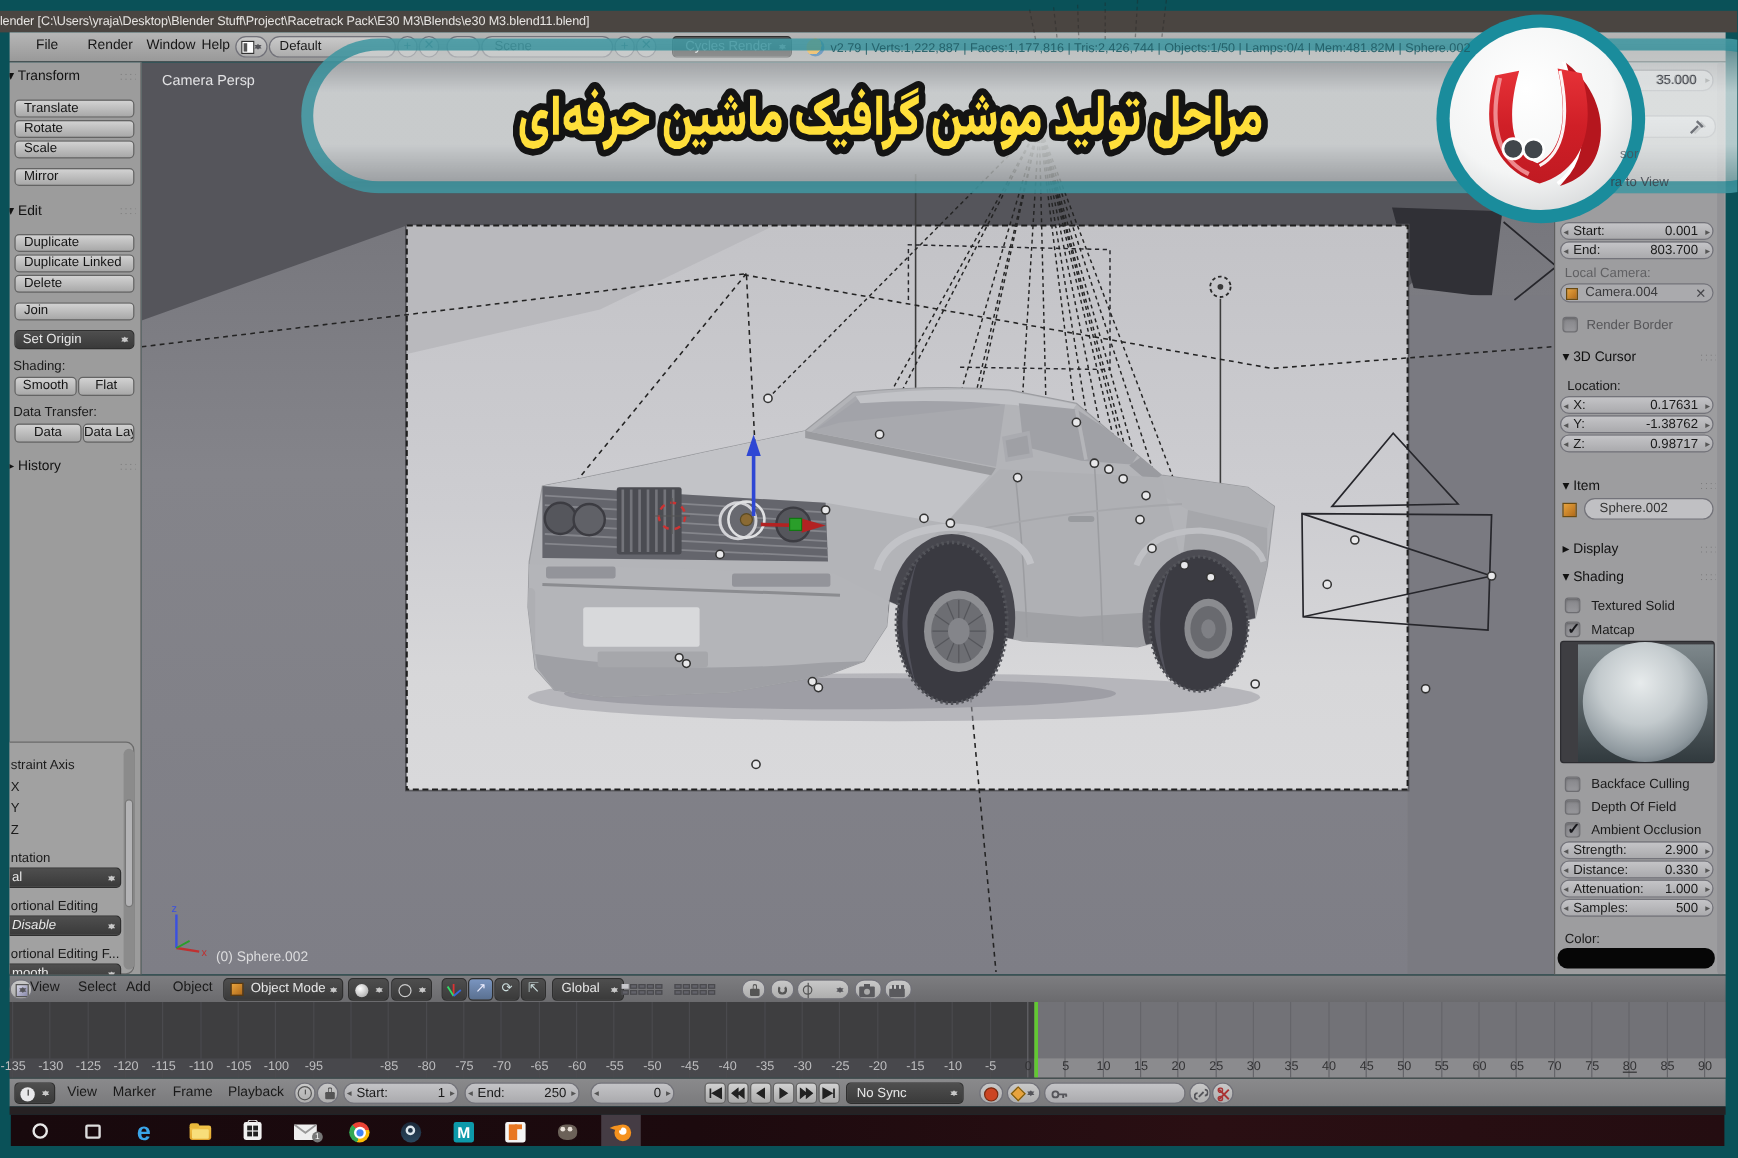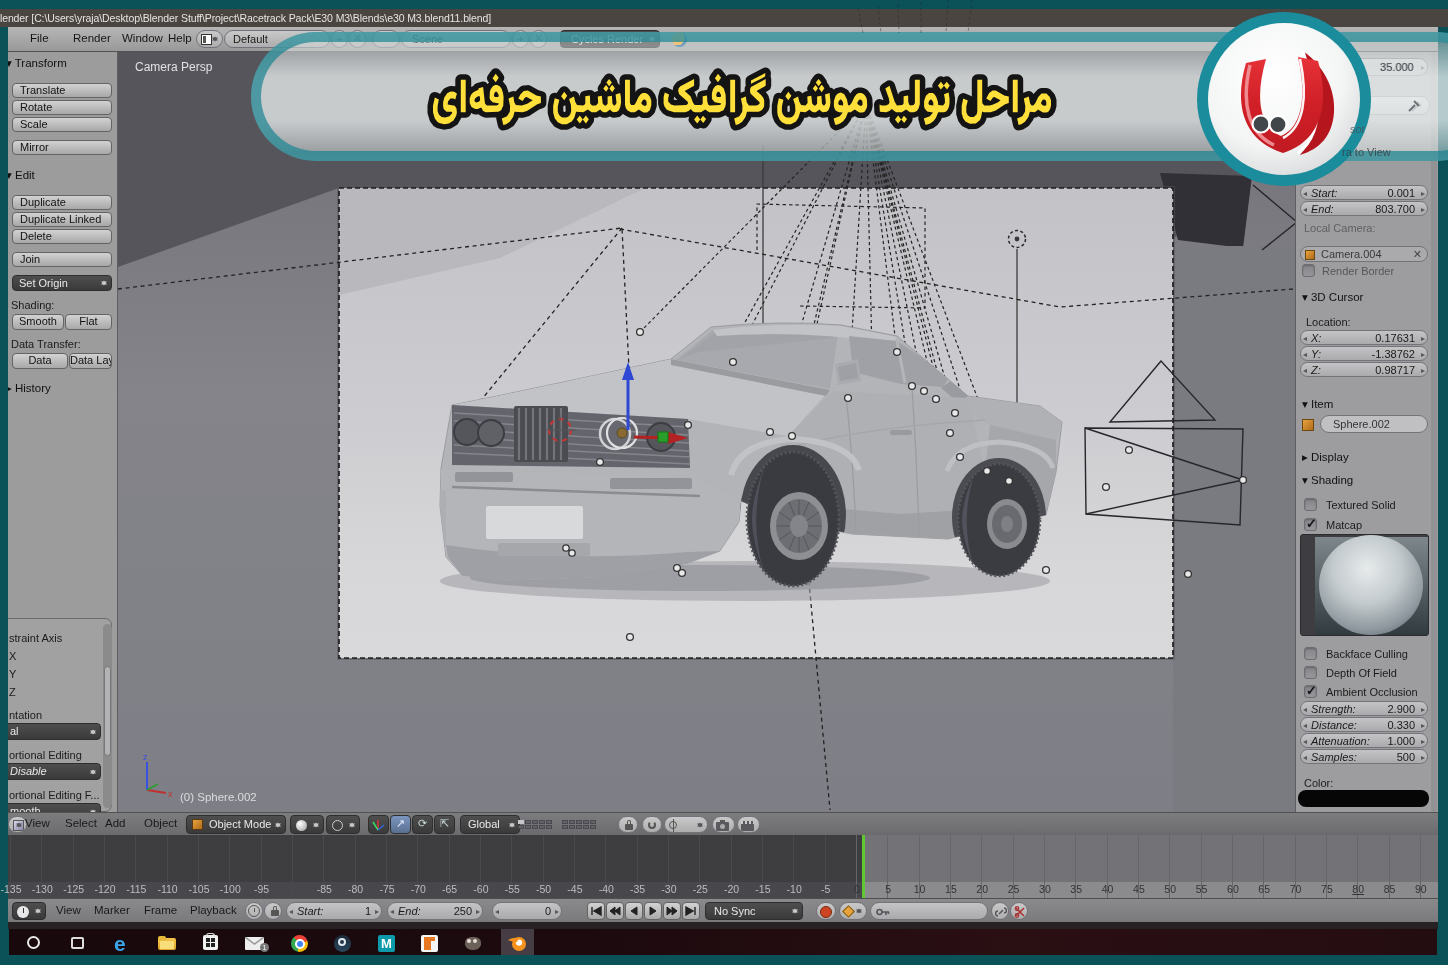--- a/index.html
+++ b/index.html
@@ -16,21 +16,21 @@
 .pill { position:absolute; border:1px solid #72727a; border-radius:9px; background:linear-gradient(#c9c9c9,#adadad); color:#1a1a1a; font-size:11px; }
 
 .btn { position:absolute; border:1px solid #646464; border-radius:4px; background:linear-gradient(#d2d2d2,#a8a8a8); color:#131313; font-size:11px; text-align:center; }
 .btn.left { text-align:left; padding-left:7px; }
 .ddark { position:absolute; border:1px solid #2e2e2e; border-radius:4px; background:linear-gradient(#4e4e4e,#3a3a3a); color:#e8e8e8; font-size:11px; }
 .lbl { position:absolute; color:#1b1b1b; font-size:11px; }
 .hdr { position:absolute; color:#111; font-size:11.5px; }
 .grip { position:absolute; width:14px; height:8px; opacity:.55;
   background:radial-gradient(circle 1px at 2px 2px,#555 60%,transparent 61%) 0 0/4px 4px repeat; }
 .slider { position:absolute; border:1px solid #73737a; border-radius:9px; background:linear-gradient(#c4c4c7,#aaaaad); color:#1a1a1a; font-size:11px; }
-.slider .sl { position:absolute; left:10px; top:50%; transform:translateY(-50%);font-style:italic; }
+.slider .sl { position:absolute; left:10px; top:50%; transform:translateY(-50%); }
 .slider .sr { position:absolute; right:10px; top:50%; transform:translateY(-50%); }
 .slider .al { position:absolute; left:2px; top:50%; transform:translateY(-50%); font-size:8px; color:#555; }
 .slider .ar { position:absolute; right:2px; top:50%; transform:translateY(-50%); font-size:8px; color:#555; }
 .chk { position:absolute; width:13px; height:13px; border:1px solid #6e6e72; border-radius:3px; background:linear-gradient(#86868a,#97979b); box-shadow:inset 0 1px 2px rgba(0,0,0,.25); }
 .chk.on:after { content:"\2713"; position:absolute; left:1px; top:-3px; color:#16161a; font-size:13px; font-weight:bold; }
 
 #toolshelf { left:8px; top:52px; width:110px; height:760px; background:#9c9c9c; border-right:1px solid #5e5e5e; }
 #props { left:1295px; top:52px; width:143px; height:760px; background:#9d9d9f; border-left:1px solid #5e5e5e; }
 #vheader { left:8px; top:812px; width:1430px; height:23px; background:linear-gradient(#7d7d80,#6b6b6e); border-top:1px solid #525252; }
 #timeline { left:8px; top:835px; width:1430px; height:63px; background:#3e3e40; }
@@ -372,21 +372,21 @@
         <span class="sr" style="right:12px;">0.001</span>
         <span class="ar">▸</span>
       </div>
     <div class="slider" style="left:4px;top:149px;width:128px;height:15px;">
         <span class="al">◂</span>
         <span class="sl">End:</span>
         <span class="sr" style="right:12px;">803.700</span>
         <span class="ar">▸</span>
       </div>
     <div class="lbl" style="left:8px;top:170px;color:#606063;">Local Camera:</div>
-    <div class="slider" style="left:4px;top:184px;width:128px;height:16px;background:#aaaaad;margin-top:10px;">
+    <div class="slider" style="left:4px;top:184px;width:128px;height:16px;background:#aaaaad;">
       <span style="position:absolute;left:4px;top:3px;width:10px;height:10px;background:linear-gradient(135deg,#e8a33d,#b06a1a);border:1px solid #6a4a10;"></span>
       <span style="position:absolute;left:20px;top:1px;color:#3a3a3c;">Camera.004</span>
       <span style="position:absolute;right:5px;top:1px;color:#46464a;">✕</span>
     </div>
     <div class="chk" style="left:6px;top:212px;"></div>
       <div class="lbl" style="left:26px;top:213px;color:#565659;">Render Border</div>
     <div class="hdr" style="left:6px;top:238px;">▾ 3D Cursor</div>
       <div class="grip" style="right:8px;top:242px;"></div>
     <div class="lbl" style="left:10px;top:264px;">Location:</div>
     <div class="slider" style="left:4px;top:278px;width:128px;height:15px;">
@@ -775,20 +775,21 @@
         <line x1="921" y1="2" x2="921" y2="33"></line>
         <line x1="948" y1="0" x2="946" y2="33"></line>
         <line x1="972" y1="0" x2="968" y2="33"></line>
       </g>
     </svg>
   <div class="abs" id="banner" style="left:251px;top:32px;width:1250px;height:129px;border-radius:64.5px;border:10px solid rgba(36,136,148,0.75);background:linear-gradient(rgba(230,236,236,0.42), rgba(240,244,244,0.74) 32%, rgba(240,244,244,0.74) 72%, rgba(230,236,236,0.5));"></div>
   <svg class="abs" style="left:0;top:0;" width="1448" height="190" viewBox="0 0 1448 190">
     <path d="M895.0 119.4 898.1 123.4 901.2 119.4 904.2 123.0 907.0 119.0 903.9 115.8 901.2 119.4 898.1 115.4ZM694.1 119.4 697.2 123.4 700.3 119.4 703.3 123.0 706.1 119.0 703.0 115.8 700.3 119.4 697.2 115.4ZM576.7 119.4 579.8 123.4 582.8 119.4 585.9 123.4 588.6 119.8 588.6 119.0 585.9 115.4 582.8 119.4 579.8 115.4ZM1049.8 97.0 1046.4 93.4 1041.5 93.4 1038.2 97.0 1035.4 103.0 1033.3 105.4 1031.7 105.4 1030.2 103.8 1028.7 96.6 1023.8 98.6 1025.3 106.2 1025.0 111.8 1022.3 116.2 1017.1 118.6 1018.6 125.0 1021.3 124.2 1025.0 121.8 1028.4 117.0 1029.9 111.8 1034.5 112.2 1036.6 111.0 1037.9 109.4 1043.0 112.6 1046.7 112.6 1048.6 111.4 1050.1 109.0 1051.0 105.4 1051.0 100.6ZM1042.7 99.8 1044.6 99.4 1046.1 101.0 1046.4 104.6 1045.5 105.8 1043.7 105.8 1041.8 104.6 1040.9 103.0ZM829.6 93.0 825.0 94.6 825.9 103.0 824.4 105.4 823.5 105.4 822.0 103.8 821.4 95.8 817.1 96.6 817.1 103.8 815.5 105.4 814.0 105.4 812.2 103.4 811.3 95.8 807.3 96.6 807.6 103.0 805.5 105.4 801.2 105.0 799.3 101.8 798.1 96.6 793.2 99.0 795.1 105.0 795.4 111.0 794.4 114.2 792.9 116.2 790.8 117.4 786.5 117.4 784.4 116.2 782.8 114.2 781.9 111.4 781.9 106.6 783.4 99.8 778.8 98.2 777.3 105.8 777.3 112.6 777.9 115.8 779.5 119.4 781.9 122.2 786.2 124.2 790.8 124.2 796.0 121.4 798.4 117.8 800.3 111.8 805.5 112.2 809.7 109.4 811.0 111.0 813.1 112.2 815.8 112.2 819.5 109.4 820.7 111.0 822.9 112.2 826.6 111.8 828.4 110.2 829.9 106.6 830.5 102.2ZM620.8 96.2 620.1 93.0 615.6 94.6 616.5 103.0 614.9 105.4 614.0 105.4 612.5 103.8 611.9 95.8 607.6 96.6 607.6 103.8 606.1 105.4 604.5 105.4 602.7 103.4 601.8 95.8 597.8 96.6 598.1 103.0 596.0 105.4 592.0 105.4 590.2 103.4 589.9 95.4 585.3 96.2 585.3 103.4 584.7 104.6 583.1 105.4 577.0 105.0 575.2 101.8 574.0 96.6 569.1 99.0 570.9 105.0 571.2 111.0 570.3 114.2 568.8 116.2 566.6 117.4 562.3 117.4 560.2 116.2 558.7 114.2 557.8 111.4 557.8 106.6 559.3 99.8 554.7 98.2 553.2 105.8 553.2 112.6 554.7 118.2 557.8 122.2 562.0 124.2 566.6 124.2 571.8 121.4 574.3 117.8 576.1 111.8 583.4 112.2 587.7 109.4 591.7 112.2 596.0 112.2 600.3 109.4 601.5 111.0 603.6 112.2 606.4 112.2 610.1 109.4 611.3 111.0 613.4 112.2 617.1 111.8 618.9 110.2 620.4 106.6 621.1 102.2ZM948.6 92.6 944.0 94.2 944.9 99.0 944.9 103.0 943.1 105.4 938.2 105.0 937.9 101.8 936.3 97.0 934.5 94.2 932.7 93.0 929.0 93.0 925.9 95.8 924.1 101.0 924.1 106.6 924.7 108.6 927.2 111.4 933.0 112.6 929.9 116.2 923.8 118.6 925.6 125.0 930.2 123.4 933.6 121.0 936.0 117.8 938.2 112.2 944.0 112.2 946.1 111.4 947.6 109.8 948.9 107.0 949.5 103.4 949.5 98.2ZM929.0 101.0 930.5 99.4 931.7 99.8 933.3 102.6 933.3 105.4 929.3 105.0 928.4 103.8ZM833.6 118.6 835.1 124.2 836.0 125.0 840.0 123.4 843.4 121.0 845.8 117.8 848.0 112.2 850.7 112.2 854.7 109.4 859.3 112.6 862.9 112.6 864.8 111.4 866.6 108.2 867.2 105.4 866.9 99.4 866.0 97.0 863.9 94.2 861.4 93.0 858.7 93.0 856.5 94.2 854.4 97.0 851.6 103.0 849.5 105.4 848.0 105.0 847.0 99.4 844.3 94.2 840.9 92.6 837.9 93.4 835.7 95.8 833.9 101.0 833.9 106.6 835.1 109.8 836.3 111.0 839.1 112.2 842.8 112.6 839.7 116.2ZM859.0 99.8 860.8 99.4 862.3 101.0 862.6 104.6 861.7 105.8 859.9 105.8 858.0 104.6 857.1 103.0ZM838.8 101.0 840.3 99.4 841.5 99.8 843.1 102.6 843.1 105.4 839.1 105.0 838.2 103.8ZM788.3 91.8 785.3 96.2 788.3 100.2 791.4 95.8ZM564.2 91.8 561.1 96.2 564.2 100.2 567.2 95.8ZM456.9 93.4 454.1 91.8 450.7 91.4 447.4 93.0 444.3 97.4 443.1 102.2 443.1 106.6 443.7 109.0 446.5 111.8 451.7 111.8 452.3 113.0 449.5 116.2 445.2 117.4 441.6 117.0 438.8 114.6 437.6 111.0 437.6 106.2 438.8 99.4 434.8 97.4 433.0 105.8 433.0 112.2 434.8 118.6 437.3 121.8 439.1 123.0 444.3 124.2 448.9 123.4 453.5 120.6 456.2 115.8 456.9 112.6 456.5 108.6 454.7 105.8 447.7 104.6 448.0 101.4 450.4 98.6 453.5 98.6 455.3 99.4ZM540.9 96.6 536.4 95.4 527.8 90.6 523.8 91.0 520.5 94.2 518.3 98.6 522.6 101.0 525.0 97.4 526.6 97.0 532.7 100.2 527.2 103.8 522.0 105.4 515.9 105.0 514.3 102.2 513.4 96.6 508.5 98.6 510.1 106.2 509.8 111.8 507.0 116.2 501.8 118.6 503.3 125.0 506.1 124.2 509.8 121.8 513.1 117.0 514.6 111.8 522.6 112.2 526.9 111.0 537.3 104.2 540.9 103.0ZM822.0 85.0 821.4 85.0 818.9 88.6 821.7 92.2 824.4 88.2ZM812.8 88.6 815.5 91.8 818.0 88.2 815.5 85.0ZM612.5 85.0 611.9 85.0 609.4 88.6 612.2 92.2 614.9 88.2ZM603.3 88.6 606.1 91.8 608.5 88.2 606.1 85.0ZM503.0 93.0 501.5 88.6 499.7 86.2 497.2 85.0 495.1 85.0 492.9 86.2 490.8 89.0 489.9 91.4 489.6 98.2 490.2 99.8 492.6 102.2 499.1 103.4 497.8 105.0 496.3 105.4 486.8 105.4 485.0 103.4 483.1 87.0 478.6 88.2 478.6 89.4 473.4 92.2 471.2 94.6 469.7 98.2 469.7 103.0 471.5 107.0 475.2 109.0 477.6 109.0 481.3 107.4 483.1 111.0 485.9 112.2 498.4 111.8 501.2 110.2 503.3 105.4 503.6 97.0ZM479.8 96.2 480.1 100.2 478.9 101.8 476.1 102.6 474.3 101.0 475.2 98.2 478.0 96.2ZM494.2 93.4 495.4 91.8 496.9 91.8 498.7 95.0 498.4 97.0 494.8 97.0 493.9 95.8ZM937.9 85.8 940.9 89.4 944.0 85.8 947.0 89.4 949.8 85.4 946.7 81.8 943.7 85.4 940.9 81.8ZM1012.8 79.8 1012.8 112.2 1017.7 112.2 1017.7 79.8ZM961.7 113.4 963.2 118.6 965.7 121.8 970.0 123.8 975.8 123.4 979.8 120.2 981.0 117.8 982.2 111.4 983.7 112.2 990.5 112.2 995.7 110.6 1005.1 104.2 1008.8 103.0 1008.8 96.6 1004.2 95.4 995.7 90.6 992.6 90.6 989.2 93.0 986.2 98.6 990.5 101.0 992.9 97.4 994.4 97.0 1000.5 100.2 998.1 102.2 993.2 104.6 989.8 105.4 984.3 105.4 982.5 103.4 982.2 101.8 982.2 79.8 977.3 79.8 977.3 111.8 976.7 114.2 973.9 117.0 970.3 117.0 967.8 115.4 966.3 112.2 966.3 106.6 967.8 100.6 963.2 98.6 961.7 105.8ZM919.8 79.8 914.9 79.8 914.9 103.0 913.7 105.0 910.3 105.4 909.1 104.6 908.2 101.4 908.2 96.2 907.9 95.4 903.6 96.2 903.6 103.4 902.4 105.0 896.9 105.4 894.7 101.8 889.5 85.8 885.3 88.6 888.9 98.6 889.5 102.6 888.6 104.2 885.9 105.4 881.6 105.4 879.5 104.6 879.8 111.8 886.2 112.2 889.5 111.0 891.7 109.0 896.0 112.2 901.8 112.2 906.1 109.4 910.0 112.2 914.0 112.2 916.8 111.0 918.6 108.6 919.8 104.2ZM730.2 79.8 730.2 112.2 735.1 112.2 735.1 79.8ZM625.0 79.8 625.0 104.6 625.6 107.4 627.2 110.2 630.8 112.2 634.8 112.2 638.8 109.4 643.4 112.6 647.1 112.6 649.8 110.2 651.3 105.4 651.3 100.6 650.1 97.0 648.0 94.2 645.5 93.0 642.8 93.0 640.6 94.2 638.5 97.0 635.7 103.0 634.2 105.0 631.2 105.0 629.9 103.0 629.9 79.8ZM643.1 99.8 644.9 99.4 646.4 101.0 646.7 104.6 645.8 105.8 644.0 105.8 642.2 104.6 641.2 103.0ZM460.8 79.8 460.8 112.2 465.7 112.2 465.7 79.8ZM815.8 82.6 818.6 86.2 821.4 82.6 818.6 79.0ZM765.7 79.0 751.0 87.0 750.1 89.0 750.1 92.2 750.7 93.8 759.6 102.2 759.6 103.4 758.7 104.6 756.5 105.4 748.9 105.4 746.7 102.2 745.8 96.6 740.9 98.6 742.5 106.2 742.2 111.8 739.4 116.2 734.2 118.6 735.7 125.0 738.5 124.2 742.2 121.8 745.5 117.0 747.0 111.8 758.7 111.8 761.7 110.2 763.6 107.8 764.2 105.8 764.2 100.6 763.3 97.8 761.1 95.0 756.5 91.0 765.7 85.8ZM663.6 97.0 663.6 103.4 664.5 106.6 666.6 109.4 668.5 110.6 674.3 112.2 685.3 112.2 688.6 111.0 690.8 109.0 692.9 111.4 695.1 112.2 700.9 112.2 705.2 109.4 709.1 112.2 718.9 112.2 723.5 110.2 725.3 106.6 725.9 103.4 725.6 94.6 723.8 88.6 720.7 85.4 717.4 85.0 715.2 86.2 713.1 89.0 711.9 93.0 711.9 98.2 712.5 99.8 714.9 102.2 721.4 103.4 720.1 105.0 709.4 105.4 708.2 104.6 707.3 101.4 707.0 95.4 702.7 96.2 702.7 103.4 701.5 105.0 694.8 105.0 693.2 103.0 690.5 96.2 684.7 91.0 694.1 85.8 694.1 79.0 680.4 86.2 678.5 88.6 678.2 91.0 679.2 94.2 687.7 101.8 688.0 103.4 686.5 105.0 674.6 105.4 670.9 104.6 668.2 101.4 668.2 98.2 669.1 94.6 664.8 92.6ZM716.5 93.4 717.7 91.8 719.2 91.8 721.1 95.0 720.7 97.0 717.1 97.0 716.2 95.8ZM606.4 82.6 609.1 86.2 611.9 82.6 609.1 79.0ZM718.0 73.8 714.9 78.2 718.0 82.2 721.1 77.8ZM495.7 73.8 492.6 78.2 495.7 82.2 498.7 77.8ZM765.4 73.0 751.0 80.6 751.0 83.8 765.1 76.6Z" transform="translate(2.5,3)" fill="#1a1a1a" opacity="0.85"></path>
     <path d="M895.0 119.4 898.1 123.4 901.2 119.4 904.2 123.0 907.0 119.0 903.9 115.8 901.2 119.4 898.1 115.4ZM694.1 119.4 697.2 123.4 700.3 119.4 703.3 123.0 706.1 119.0 703.0 115.8 700.3 119.4 697.2 115.4ZM576.7 119.4 579.8 123.4 582.8 119.4 585.9 123.4 588.6 119.8 588.6 119.0 585.9 115.4 582.8 119.4 579.8 115.4ZM1049.8 97.0 1046.4 93.4 1041.5 93.4 1038.2 97.0 1035.4 103.0 1033.3 105.4 1031.7 105.4 1030.2 103.8 1028.7 96.6 1023.8 98.6 1025.3 106.2 1025.0 111.8 1022.3 116.2 1017.1 118.6 1018.6 125.0 1021.3 124.2 1025.0 121.8 1028.4 117.0 1029.9 111.8 1034.5 112.2 1036.6 111.0 1037.9 109.4 1043.0 112.6 1046.7 112.6 1048.6 111.4 1050.1 109.0 1051.0 105.4 1051.0 100.6ZM1042.7 99.8 1044.6 99.4 1046.1 101.0 1046.4 104.6 1045.5 105.8 1043.7 105.8 1041.8 104.6 1040.9 103.0ZM829.6 93.0 825.0 94.6 825.9 103.0 824.4 105.4 823.5 105.4 822.0 103.8 821.4 95.8 817.1 96.6 817.1 103.8 815.5 105.4 814.0 105.4 812.2 103.4 811.3 95.8 807.3 96.6 807.6 103.0 805.5 105.4 801.2 105.0 799.3 101.8 798.1 96.6 793.2 99.0 795.1 105.0 795.4 111.0 794.4 114.2 792.9 116.2 790.8 117.4 786.5 117.4 784.4 116.2 782.8 114.2 781.9 111.4 781.9 106.6 783.4 99.8 778.8 98.2 777.3 105.8 777.3 112.6 777.9 115.8 779.5 119.4 781.9 122.2 786.2 124.2 790.8 124.2 796.0 121.4 798.4 117.8 800.3 111.8 805.5 112.2 809.7 109.4 811.0 111.0 813.1 112.2 815.8 112.2 819.5 109.4 820.7 111.0 822.9 112.2 826.6 111.8 828.4 110.2 829.9 106.6 830.5 102.2ZM620.8 96.2 620.1 93.0 615.6 94.6 616.5 103.0 614.9 105.4 614.0 105.4 612.5 103.8 611.9 95.8 607.6 96.6 607.6 103.8 606.1 105.4 604.5 105.4 602.7 103.4 601.8 95.8 597.8 96.6 598.1 103.0 596.0 105.4 592.0 105.4 590.2 103.4 589.9 95.4 585.3 96.2 585.3 103.4 584.7 104.6 583.1 105.4 577.0 105.0 575.2 101.8 574.0 96.6 569.1 99.0 570.9 105.0 571.2 111.0 570.3 114.2 568.8 116.2 566.6 117.4 562.3 117.4 560.2 116.2 558.7 114.2 557.8 111.4 557.8 106.6 559.3 99.8 554.7 98.2 553.2 105.8 553.2 112.6 554.7 118.2 557.8 122.2 562.0 124.2 566.6 124.2 571.8 121.4 574.3 117.8 576.1 111.8 583.4 112.2 587.7 109.4 591.7 112.2 596.0 112.2 600.3 109.4 601.5 111.0 603.6 112.2 606.4 112.2 610.1 109.4 611.3 111.0 613.4 112.2 617.1 111.8 618.9 110.2 620.4 106.6 621.1 102.2ZM948.6 92.6 944.0 94.2 944.9 99.0 944.9 103.0 943.1 105.4 938.2 105.0 937.9 101.8 936.3 97.0 934.5 94.2 932.7 93.0 929.0 93.0 925.9 95.8 924.1 101.0 924.1 106.6 924.7 108.6 927.2 111.4 933.0 112.6 929.9 116.2 923.8 118.6 925.6 125.0 930.2 123.4 933.6 121.0 936.0 117.8 938.2 112.2 944.0 112.2 946.1 111.4 947.6 109.8 948.9 107.0 949.5 103.4 949.5 98.2ZM929.0 101.0 930.5 99.4 931.7 99.8 933.3 102.6 933.3 105.4 929.3 105.0 928.4 103.8ZM833.6 118.6 835.1 124.2 836.0 125.0 840.0 123.4 843.4 121.0 845.8 117.8 848.0 112.2 850.7 112.2 854.7 109.4 859.3 112.6 862.9 112.6 864.8 111.4 866.6 108.2 867.2 105.4 866.9 99.4 866.0 97.0 863.9 94.2 861.4 93.0 858.7 93.0 856.5 94.2 854.4 97.0 851.6 103.0 849.5 105.4 848.0 105.0 847.0 99.4 844.3 94.2 840.9 92.6 837.9 93.4 835.7 95.8 833.9 101.0 833.9 106.6 835.1 109.8 836.3 111.0 839.1 112.2 842.8 112.6 839.7 116.2ZM859.0 99.8 860.8 99.4 862.3 101.0 862.6 104.6 861.7 105.8 859.9 105.8 858.0 104.6 857.1 103.0ZM838.8 101.0 840.3 99.4 841.5 99.8 843.1 102.6 843.1 105.4 839.1 105.0 838.2 103.8ZM788.3 91.8 785.3 96.2 788.3 100.2 791.4 95.8ZM564.2 91.8 561.1 96.2 564.2 100.2 567.2 95.8ZM456.9 93.4 454.1 91.8 450.7 91.4 447.4 93.0 444.3 97.4 443.1 102.2 443.1 106.6 443.7 109.0 446.5 111.8 451.7 111.8 452.3 113.0 449.5 116.2 445.2 117.4 441.6 117.0 438.8 114.6 437.6 111.0 437.6 106.2 438.8 99.4 434.8 97.4 433.0 105.8 433.0 112.2 434.8 118.6 437.3 121.8 439.1 123.0 444.3 124.2 448.9 123.4 453.5 120.6 456.2 115.8 456.9 112.6 456.5 108.6 454.7 105.8 447.7 104.6 448.0 101.4 450.4 98.6 453.5 98.6 455.3 99.4ZM540.9 96.6 536.4 95.4 527.8 90.6 523.8 91.0 520.5 94.2 518.3 98.6 522.6 101.0 525.0 97.4 526.6 97.0 532.7 100.2 527.2 103.8 522.0 105.4 515.9 105.0 514.3 102.2 513.4 96.6 508.5 98.6 510.1 106.2 509.8 111.8 507.0 116.2 501.8 118.6 503.3 125.0 506.1 124.2 509.8 121.8 513.1 117.0 514.6 111.8 522.6 112.2 526.9 111.0 537.3 104.2 540.9 103.0ZM822.0 85.0 821.4 85.0 818.9 88.6 821.7 92.2 824.4 88.2ZM812.8 88.6 815.5 91.8 818.0 88.2 815.5 85.0ZM612.5 85.0 611.9 85.0 609.4 88.6 612.2 92.2 614.9 88.2ZM603.3 88.6 606.1 91.8 608.5 88.2 606.1 85.0ZM503.0 93.0 501.5 88.6 499.7 86.2 497.2 85.0 495.1 85.0 492.9 86.2 490.8 89.0 489.9 91.4 489.6 98.2 490.2 99.8 492.6 102.2 499.1 103.4 497.8 105.0 496.3 105.4 486.8 105.4 485.0 103.4 483.1 87.0 478.6 88.2 478.6 89.4 473.4 92.2 471.2 94.6 469.7 98.2 469.7 103.0 471.5 107.0 475.2 109.0 477.6 109.0 481.3 107.4 483.1 111.0 485.9 112.2 498.4 111.8 501.2 110.2 503.3 105.4 503.6 97.0ZM479.8 96.2 480.1 100.2 478.9 101.8 476.1 102.6 474.3 101.0 475.2 98.2 478.0 96.2ZM494.2 93.4 495.4 91.8 496.9 91.8 498.7 95.0 498.4 97.0 494.8 97.0 493.9 95.8ZM937.9 85.8 940.9 89.4 944.0 85.8 947.0 89.4 949.8 85.4 946.7 81.8 943.7 85.4 940.9 81.8ZM1012.8 79.8 1012.8 112.2 1017.7 112.2 1017.7 79.8ZM961.7 113.4 963.2 118.6 965.7 121.8 970.0 123.8 975.8 123.4 979.8 120.2 981.0 117.8 982.2 111.4 983.7 112.2 990.5 112.2 995.7 110.6 1005.1 104.2 1008.8 103.0 1008.8 96.6 1004.2 95.4 995.7 90.6 992.6 90.6 989.2 93.0 986.2 98.6 990.5 101.0 992.9 97.4 994.4 97.0 1000.5 100.2 998.1 102.2 993.2 104.6 989.8 105.4 984.3 105.4 982.5 103.4 982.2 101.8 982.2 79.8 977.3 79.8 977.3 111.8 976.7 114.2 973.9 117.0 970.3 117.0 967.8 115.4 966.3 112.2 966.3 106.6 967.8 100.6 963.2 98.6 961.7 105.8ZM919.8 79.8 914.9 79.8 914.9 103.0 913.7 105.0 910.3 105.4 909.1 104.6 908.2 101.4 908.2 96.2 907.9 95.4 903.6 96.2 903.6 103.4 902.4 105.0 896.9 105.4 894.7 101.8 889.5 85.8 885.3 88.6 888.9 98.6 889.5 102.6 888.6 104.2 885.9 105.4 881.6 105.4 879.5 104.6 879.8 111.8 886.2 112.2 889.5 111.0 891.7 109.0 896.0 112.2 901.8 112.2 906.1 109.4 910.0 112.2 914.0 112.2 916.8 111.0 918.6 108.6 919.8 104.2ZM730.2 79.8 730.2 112.2 735.1 112.2 735.1 79.8ZM625.0 79.8 625.0 104.6 625.6 107.4 627.2 110.2 630.8 112.2 634.8 112.2 638.8 109.4 643.4 112.6 647.1 112.6 649.8 110.2 651.3 105.4 651.3 100.6 650.1 97.0 648.0 94.2 645.5 93.0 642.8 93.0 640.6 94.2 638.5 97.0 635.7 103.0 634.2 105.0 631.2 105.0 629.9 103.0 629.9 79.8ZM643.1 99.8 644.9 99.4 646.4 101.0 646.7 104.6 645.8 105.8 644.0 105.8 642.2 104.6 641.2 103.0ZM460.8 79.8 460.8 112.2 465.7 112.2 465.7 79.8ZM815.8 82.6 818.6 86.2 821.4 82.6 818.6 79.0ZM765.7 79.0 751.0 87.0 750.1 89.0 750.1 92.2 750.7 93.8 759.6 102.2 759.6 103.4 758.7 104.6 756.5 105.4 748.9 105.4 746.7 102.2 745.8 96.6 740.9 98.6 742.5 106.2 742.2 111.8 739.4 116.2 734.2 118.6 735.7 125.0 738.5 124.2 742.2 121.8 745.5 117.0 747.0 111.8 758.7 111.8 761.7 110.2 763.6 107.8 764.2 105.8 764.2 100.6 763.3 97.8 761.1 95.0 756.5 91.0 765.7 85.8ZM663.6 97.0 663.6 103.4 664.5 106.6 666.6 109.4 668.5 110.6 674.3 112.2 685.3 112.2 688.6 111.0 690.8 109.0 692.9 111.4 695.1 112.2 700.9 112.2 705.2 109.4 709.1 112.2 718.9 112.2 723.5 110.2 725.3 106.6 725.9 103.4 725.6 94.6 723.8 88.6 720.7 85.4 717.4 85.0 715.2 86.2 713.1 89.0 711.9 93.0 711.9 98.2 712.5 99.8 714.9 102.2 721.4 103.4 720.1 105.0 709.4 105.4 708.2 104.6 707.3 101.4 707.0 95.4 702.7 96.2 702.7 103.4 701.5 105.0 694.8 105.0 693.2 103.0 690.5 96.2 684.7 91.0 694.1 85.8 694.1 79.0 680.4 86.2 678.5 88.6 678.2 91.0 679.2 94.2 687.7 101.8 688.0 103.4 686.5 105.0 674.6 105.4 670.9 104.6 668.2 101.4 668.2 98.2 669.1 94.6 664.8 92.6ZM716.5 93.4 717.7 91.8 719.2 91.8 721.1 95.0 720.7 97.0 717.1 97.0 716.2 95.8ZM606.4 82.6 609.1 86.2 611.9 82.6 609.1 79.0ZM718.0 73.8 714.9 78.2 718.0 82.2 721.1 77.8ZM495.7 73.8 492.6 78.2 495.7 82.2 498.7 77.8ZM765.4 73.0 751.0 80.6 751.0 83.8 765.1 76.6Z" fill="#ffdf3a" stroke="#141414" stroke-width="11" stroke-linejoin="round" paint-order="stroke"></path>
   </svg>
+  <div class="abs" style="left:692px;top:34px;font-size:10.5px;color:rgba(32,92,101,0.9);z-index:5;">v2.79 | Verts:1,222,887 | Faces:1,177,816 | Tris:2,426,744 | Objects:1/50 | Lamps:0/4 | Mem:481.82M | Sphere.002</div>
   <div class="abs" style="left:1352px;top:61px;width:62px;text-align:right;font-size:11px;color:rgba(55,58,66,0.85);z-index:5;">35.000</div>
   <svg class="abs" style="left:1406px;top:98px;z-index:5;opacity:.75;" width="16" height="16">
       <path d="M3,13 L9,7 M9,4 L12,7 M8,3 L13,8" stroke="#4a4d55" stroke-width="2" fill="none"></path>
     </svg>
   <div class="abs" style="left:1350px;top:123px;font-size:11px;color:rgba(75,78,85,0.75);z-index:5;">sor</div>
   <div class="abs" style="left:1342px;top:146px;font-size:11px;color:rgba(55,58,66,0.8);z-index:5;">ra to View</div>
   <div class="abs" id="logo" style="left:1195px;top:10px;width:178px;height:178px;">
     <svg width="178" height="178" viewBox="0 0 178 178">
       <defs>
         <radialGradient id="ldisc" cx="0.42" cy="0.34" r="0.85">

